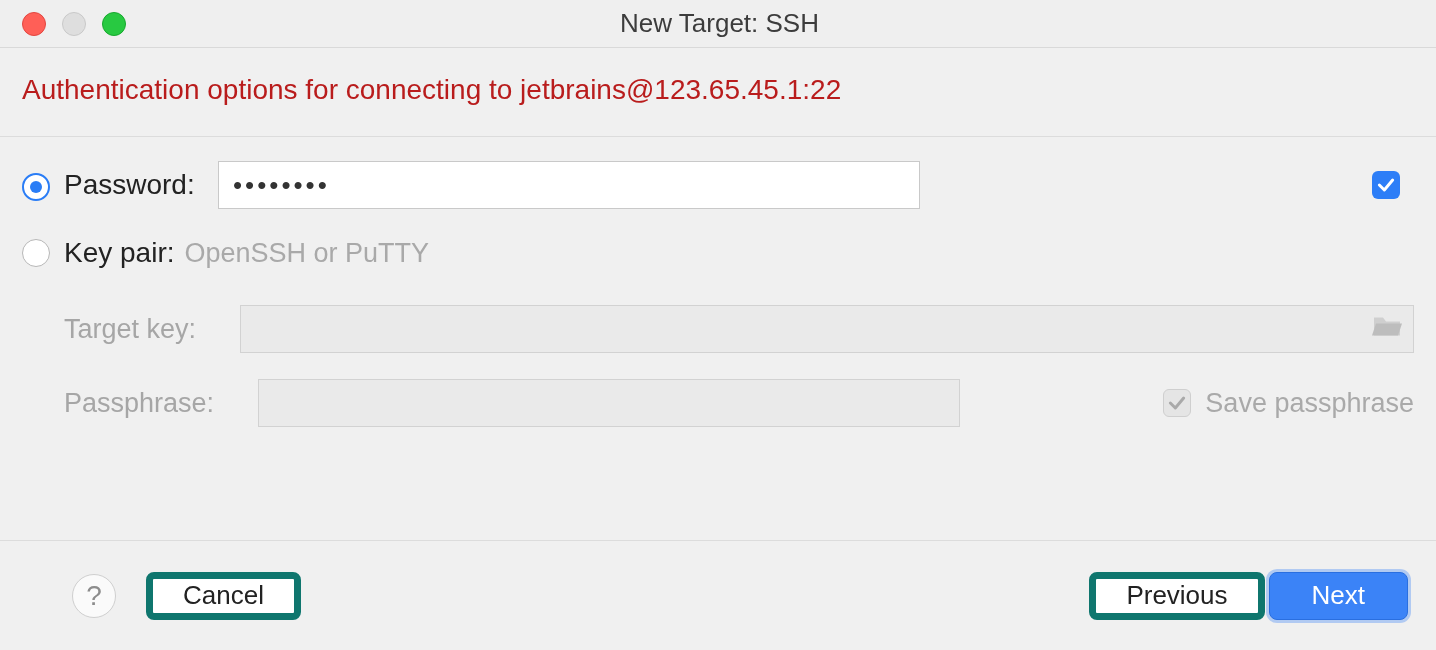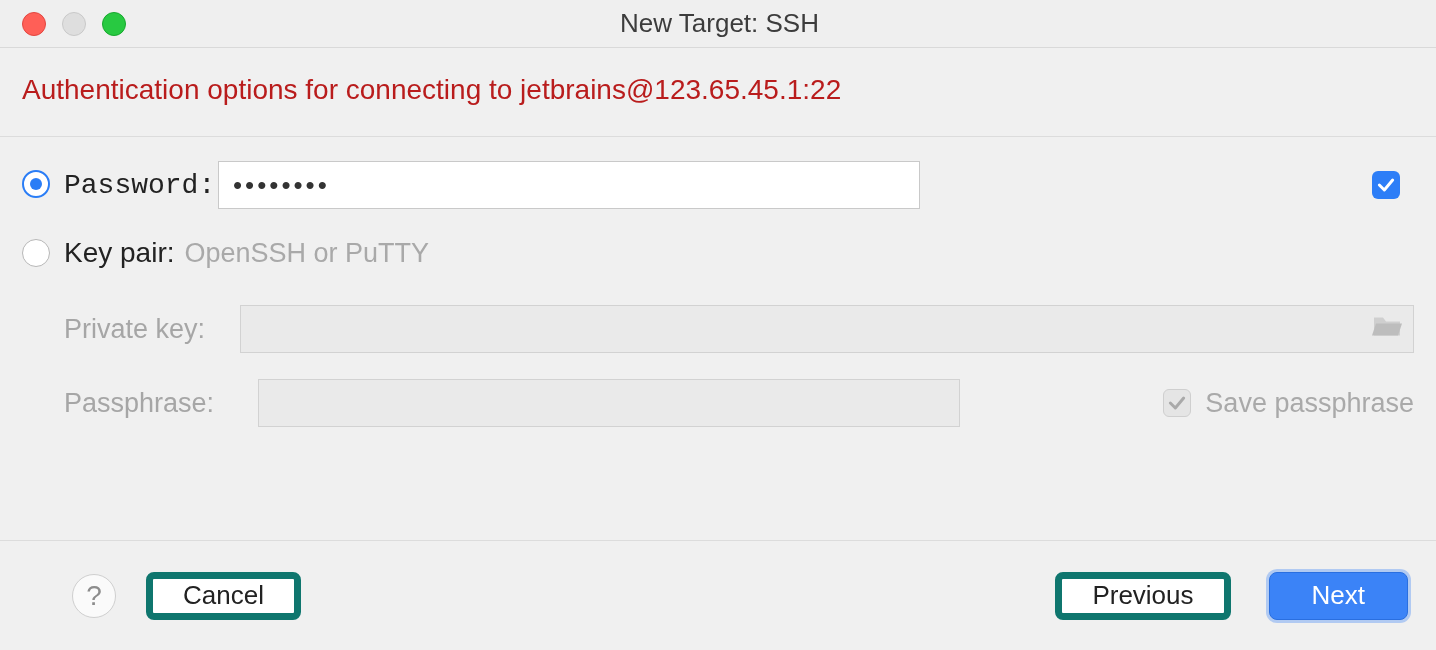--- a/index.html
+++ b/index.html
@@ -80,22 +80,21 @@
     }
     .lbl {
       font-size: 28px;
       color: #222;
       display: inline-block;
     }
     .hint { color: #a9a9a9; font-size: 27px; margin-left: 10px; }
     .pw-label-col {
       width: 196px;
       display: flex;
-      align-items: flex-start;
-      font-family: Liberation Mono, monospace;
+      align-items: flex-end;
     }
     .text-input {
       height: 48px;
       border: 1px solid #c9c9c9;
       background: #fff;
       padding: 0 14px;
       font-size: 26px;
       color: #333;
       font-family: inherit;
       outline: none;
@@ -204,21 +203,21 @@
     }
     .btn.primary {
       background: #3b83f7;
       border: 1px solid #2a6fe0;
       color: #fff;
       font-weight: 400;
       box-shadow: 0 0 0 3px rgba(59,131,247,0.35);
       padding: 0 42px;
     }
     .btn-cancel { margin-left: 30px; }
-    .footer-right { margin-left: auto; display: flex; gap: 38px; }
+    .footer-right { margin-left: auto; display: flex; gap: 4px; }
   </style>
 </head>
 <body>
 
 <div class="titlebar">
   <div class="traffic-lights">
     <div class="traffic-light tl-red"></div>
     <div class="traffic-light tl-gray"></div>
     <div class="traffic-light tl-green"></div>
   </div>
@@ -244,21 +243,21 @@
     </div>
   </div>
 
   <div class="row" style="margin-bottom:36px;">
     <span class="radio"></span>
     <span class="lbl">Key pair:</span>
     <span class="hint">OpenSSH or PuTTY</span>
   </div>
 
   <div class="sub-row">
-    <div class="sub-label-col">Private key:</div>
+    <div class="sub-label-col">Target key:</div>
     <div class="input-wrap full">
       <input type="text" class="text-input disabled" disabled="" value="" style="">
       <span class="folder-icon">
         <svg width="30" height="24" viewBox="0 0 30 24" fill="none">
             <path d="M2 4 h9 l3 4 h14 v14 h-26 z" fill="#cfcfcf"></path>
             <path d="M4 10 h26 l-4 12 h-26 z" fill="#bdbdbd"></path>
           </svg>
       </span>
     </div>
   </div>

